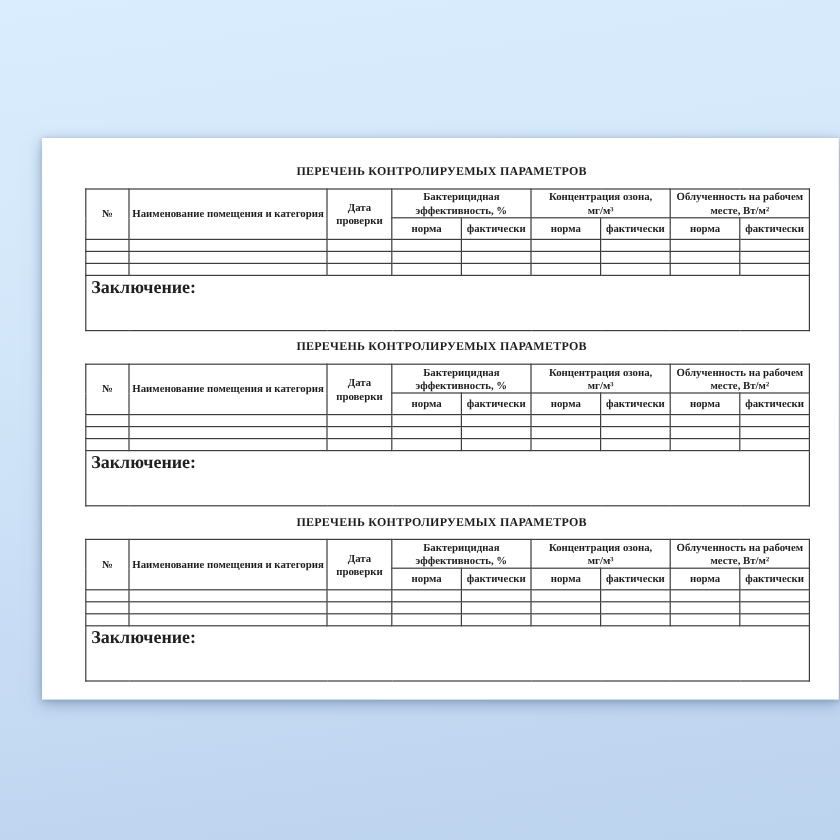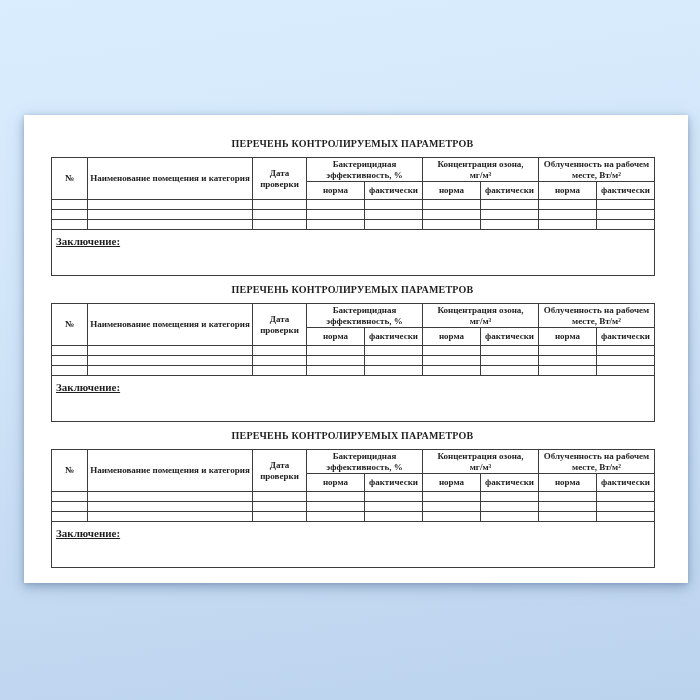--- a/index.html
+++ b/index.html
@@ -6,27 +6,27 @@
   .scene {
     position: relative;
     width: 700px;
     height: 700px;
     overflow: hidden;
     background: linear-gradient(172deg, #daedfe 0%, #d2e6f9 38%, #c7dcf4 68%, #bcd3ee 100%);
     font-family: "Liberation Serif", "DejaVu Serif", serif;
   }
   .paper {
     position: absolute;
-    left: 24px;
+    left: 35px;
     top: 115px;
     width: 664px;
     height: 468px;
     box-sizing: border-box;
     background: #ffffff;
-    padding: 23px 34px 0 27px;
+    padding: 23px 34px 0 36px;
     box-shadow: 0 4px 12px rgba(96, 122, 158, 0.55), 0 1px 4px rgba(96, 122, 158, 0.35);
   }
   .block { margin: 0 0 8px 0; }
   .ttl {
     margin: 0 0 7px 0;
     font-size: 10px;
     line-height: 12px;
     font-weight: bold;
     text-align: center;
     color: #1f1f1f;
@@ -59,24 +59,23 @@
   tr.group-row th { height: 21px; }
   tr.sub-row th   { height: 15px; }
   tr.data-row td  { height: 9px; padding: 0; }
   tr.conclusion-row td {
     height: 43px;
     vertical-align: top;
     text-align: left;
     padding: 1px 4px;
   }
   .concl {
-    font-size: 11px;
+    font-size: 15px;
     line-height: 11px;
     font-weight: bold;
-    text-decoration: underline;
   }
 </style>
 </head>
 <body>
 
 <div class="scene">
   <div class="paper">
   <section class="block">
     <h2 class="ttl">ПЕРЕЧЕНЬ КОНТРОЛИРУЕМЫХ ПАРАМЕТРОВ</h2>
     <table class="ptable">

